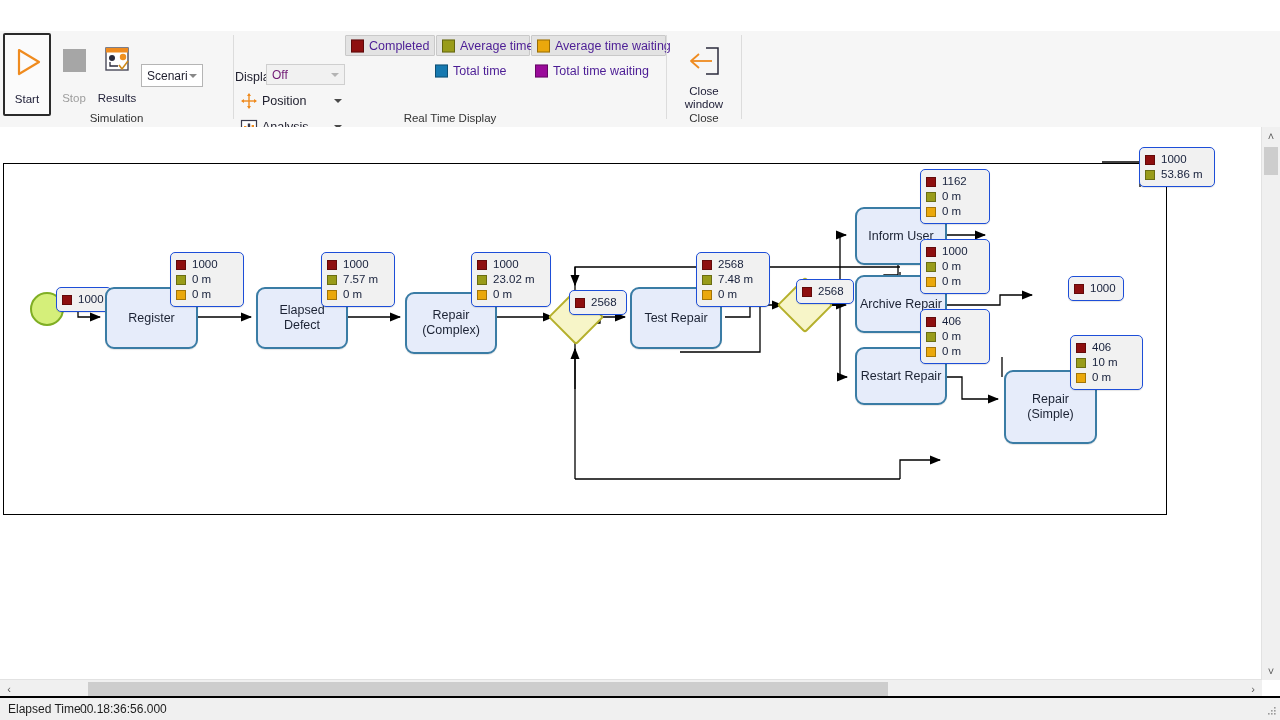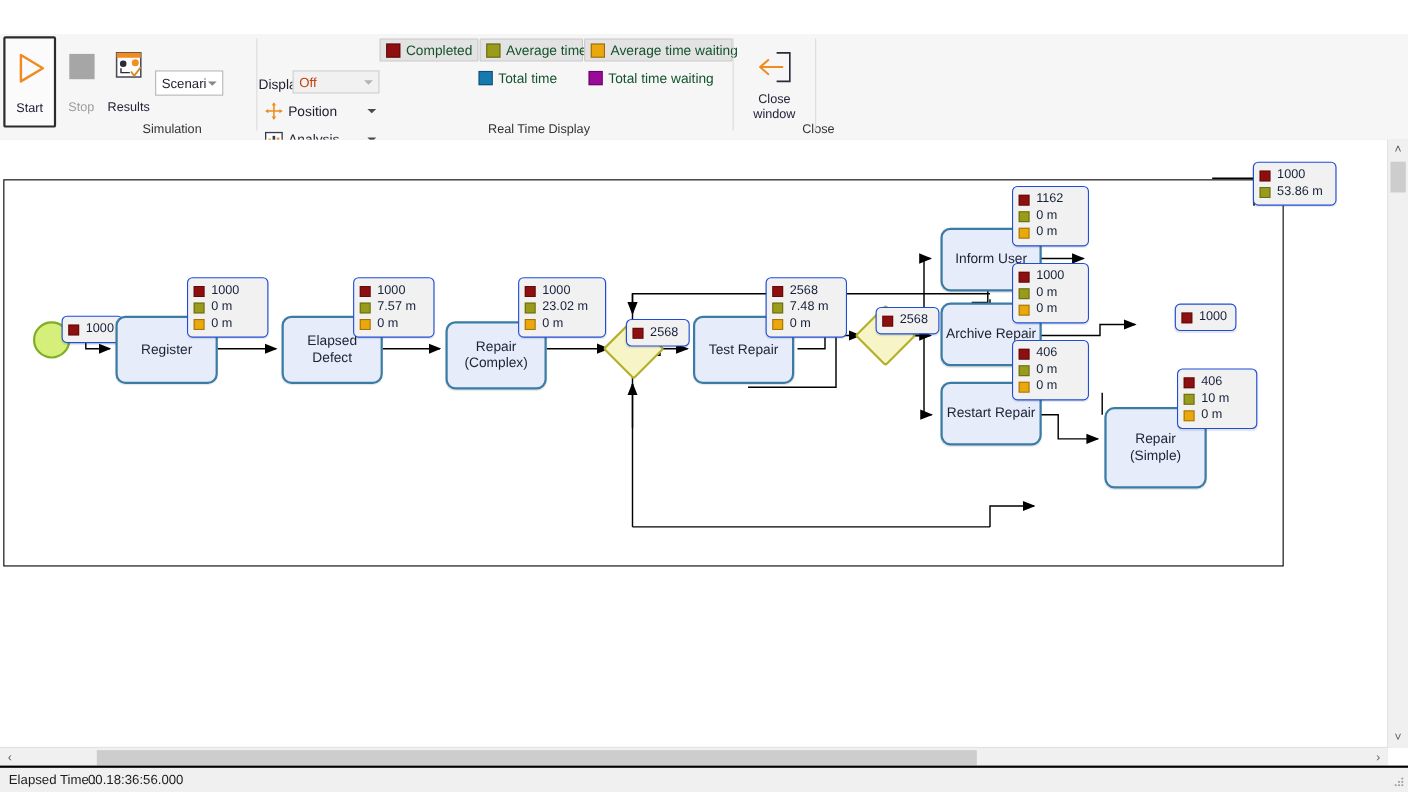--- a/index.html
+++ b/index.html
@@ -17,52 +17,52 @@
   .tb-icon{position:absolute;left:9px;top:7px;width:17px;height:17px;}
   .tb-title{position:absolute;left:33px;top:7px;font-size:13px;color:#1c1c1c;}
   .winbtn{position:absolute;top:0;width:46px;height:31px;cursor:default;}
   .winbtn svg{position:absolute;left:50%;top:50%;transform:translate(-50%,-50%);}
   .wb-min{right:92px;} .wb-max{right:46px;} .wb-close{right:0;}
 
   
   .ribbon{position:absolute;left:0;top:31px;width:1280px;height:96px;background:#f6f6f6;
     border-bottom:1px solid #d9d9d9;}
   .rgroup{position:absolute;top:0;height:96px;}
-  .rgroup-label{position:absolute;bottom:3px;width:100%;text-align:center;font-size:11.5px;color:#333;margin-left:40px;}
+  .rgroup-label{position:absolute;bottom:3px;width:100%;text-align:center;font-size:11.5px;color:#333;}
   .rsep{position:absolute;top:4px;width:1px;height:84px;background:#dcdcdc;}
 
   
   .bigbtn{position:absolute;top:3px;width:48px;height:79px;text-align:center;cursor:default;}
   .bigbtn .glyph{position:absolute;left:0;right:0;top:6px;height:42px;}
   .bigbtn .cap{position:absolute;left:0;right:0;bottom:9px;font-size:11.5px;color:#22223a;}
   .bigbtn.sel{border:2px solid #2b2b2b;border-radius:2px;background:#fbfbfb;top:2px;}
   .bigbtn.disabled .cap{color:#9d9d9d;}
 
   .combo{position:absolute;border:1px solid #b5b5b5;background:#fff;box-sizing:border-box;}
   .combo .ctext{position:absolute;left:5px;top:50%;transform:translateY(-50%);font-size:12px;color:#1e1e2d;
     white-space:nowrap;overflow:hidden;}
   .combo .carrow{position:absolute;right:5px;top:50%;transform:translateY(-50%);
     border-left:4px solid transparent;border-right:4px solid transparent;border-top:4px solid #888;}
   .combo.disabled{background:#f1f1f1;border-color:#cfcfcf;}
-  .combo.disabled .ctext{color:#c2410c;}
+  .combo.disabled .ctext{color:#701a75;}
   .combo.disabled .carrow{border-top-color:#b3b3b3;}
 
   .smallrow{position:absolute;height:22px;cursor:default;}
   .smallrow .sicon{position:absolute;left:0;top:2px;width:18px;height:18px;}
   .smallrow .slabel{position:absolute;left:22px;top:50%;transform:translateY(-50%);font-size:12.5px;color:#1e1e2d;white-space:nowrap;}
   .smallrow .sarrow{position:absolute;top:50%;transform:translateY(-50%);
     border-left:4px solid transparent;border-right:4px solid transparent;border-top:4px solid #4a4a4a;}
   .staticlabel{position:absolute;font-size:12.5px;color:#1e1e2d;}
 
   
   .chip{position:absolute;height:21px;cursor:default;box-sizing:border-box;padding:0 5px 0 4px;}
   .chip.on{background:#e3e3e3;border:1px solid #c9c9c9;border-radius:1px;}
   .chip .sw{position:absolute;left:5px;top:50%;transform:translateY(-50%);width:13px;height:13px;
     border:1px solid rgba(0,0,0,.35);box-sizing:border-box;}
-  .chip .clabel{position:absolute;left:23px;top:50%;transform:translateY(-50%);font-size:12.5px;color:#14532d;white-space:nowrap;}
+  .chip .clabel{position:absolute;left:23px;top:50%;transform:translateY(-50%);font-size:12.5px;color:#4c1d95;white-space:nowrap;}
 
   
   .canvas{position:absolute;left:0;top:127px;width:1262px;height:553px;background:#fff;overflow:hidden;}
   .pool{position:absolute;left:3px;top:36px;width:1164px;height:352px;
     border:1px solid #000;box-sizing:border-box;background:transparent;}
 
   .node{position:absolute;box-sizing:border-box;border:2px solid #3a7ca5;border-radius:9px;
     background:#e6ecfa;box-shadow:0 1px 1px rgba(0,0,0,.10);}
   .node .nlabel{position:absolute;left:0;right:0;top:50%;transform:translateY(-50%);
     text-align:center;font-size:12.5px;color:#1b2233;line-height:15px;padding:0 3px;}

